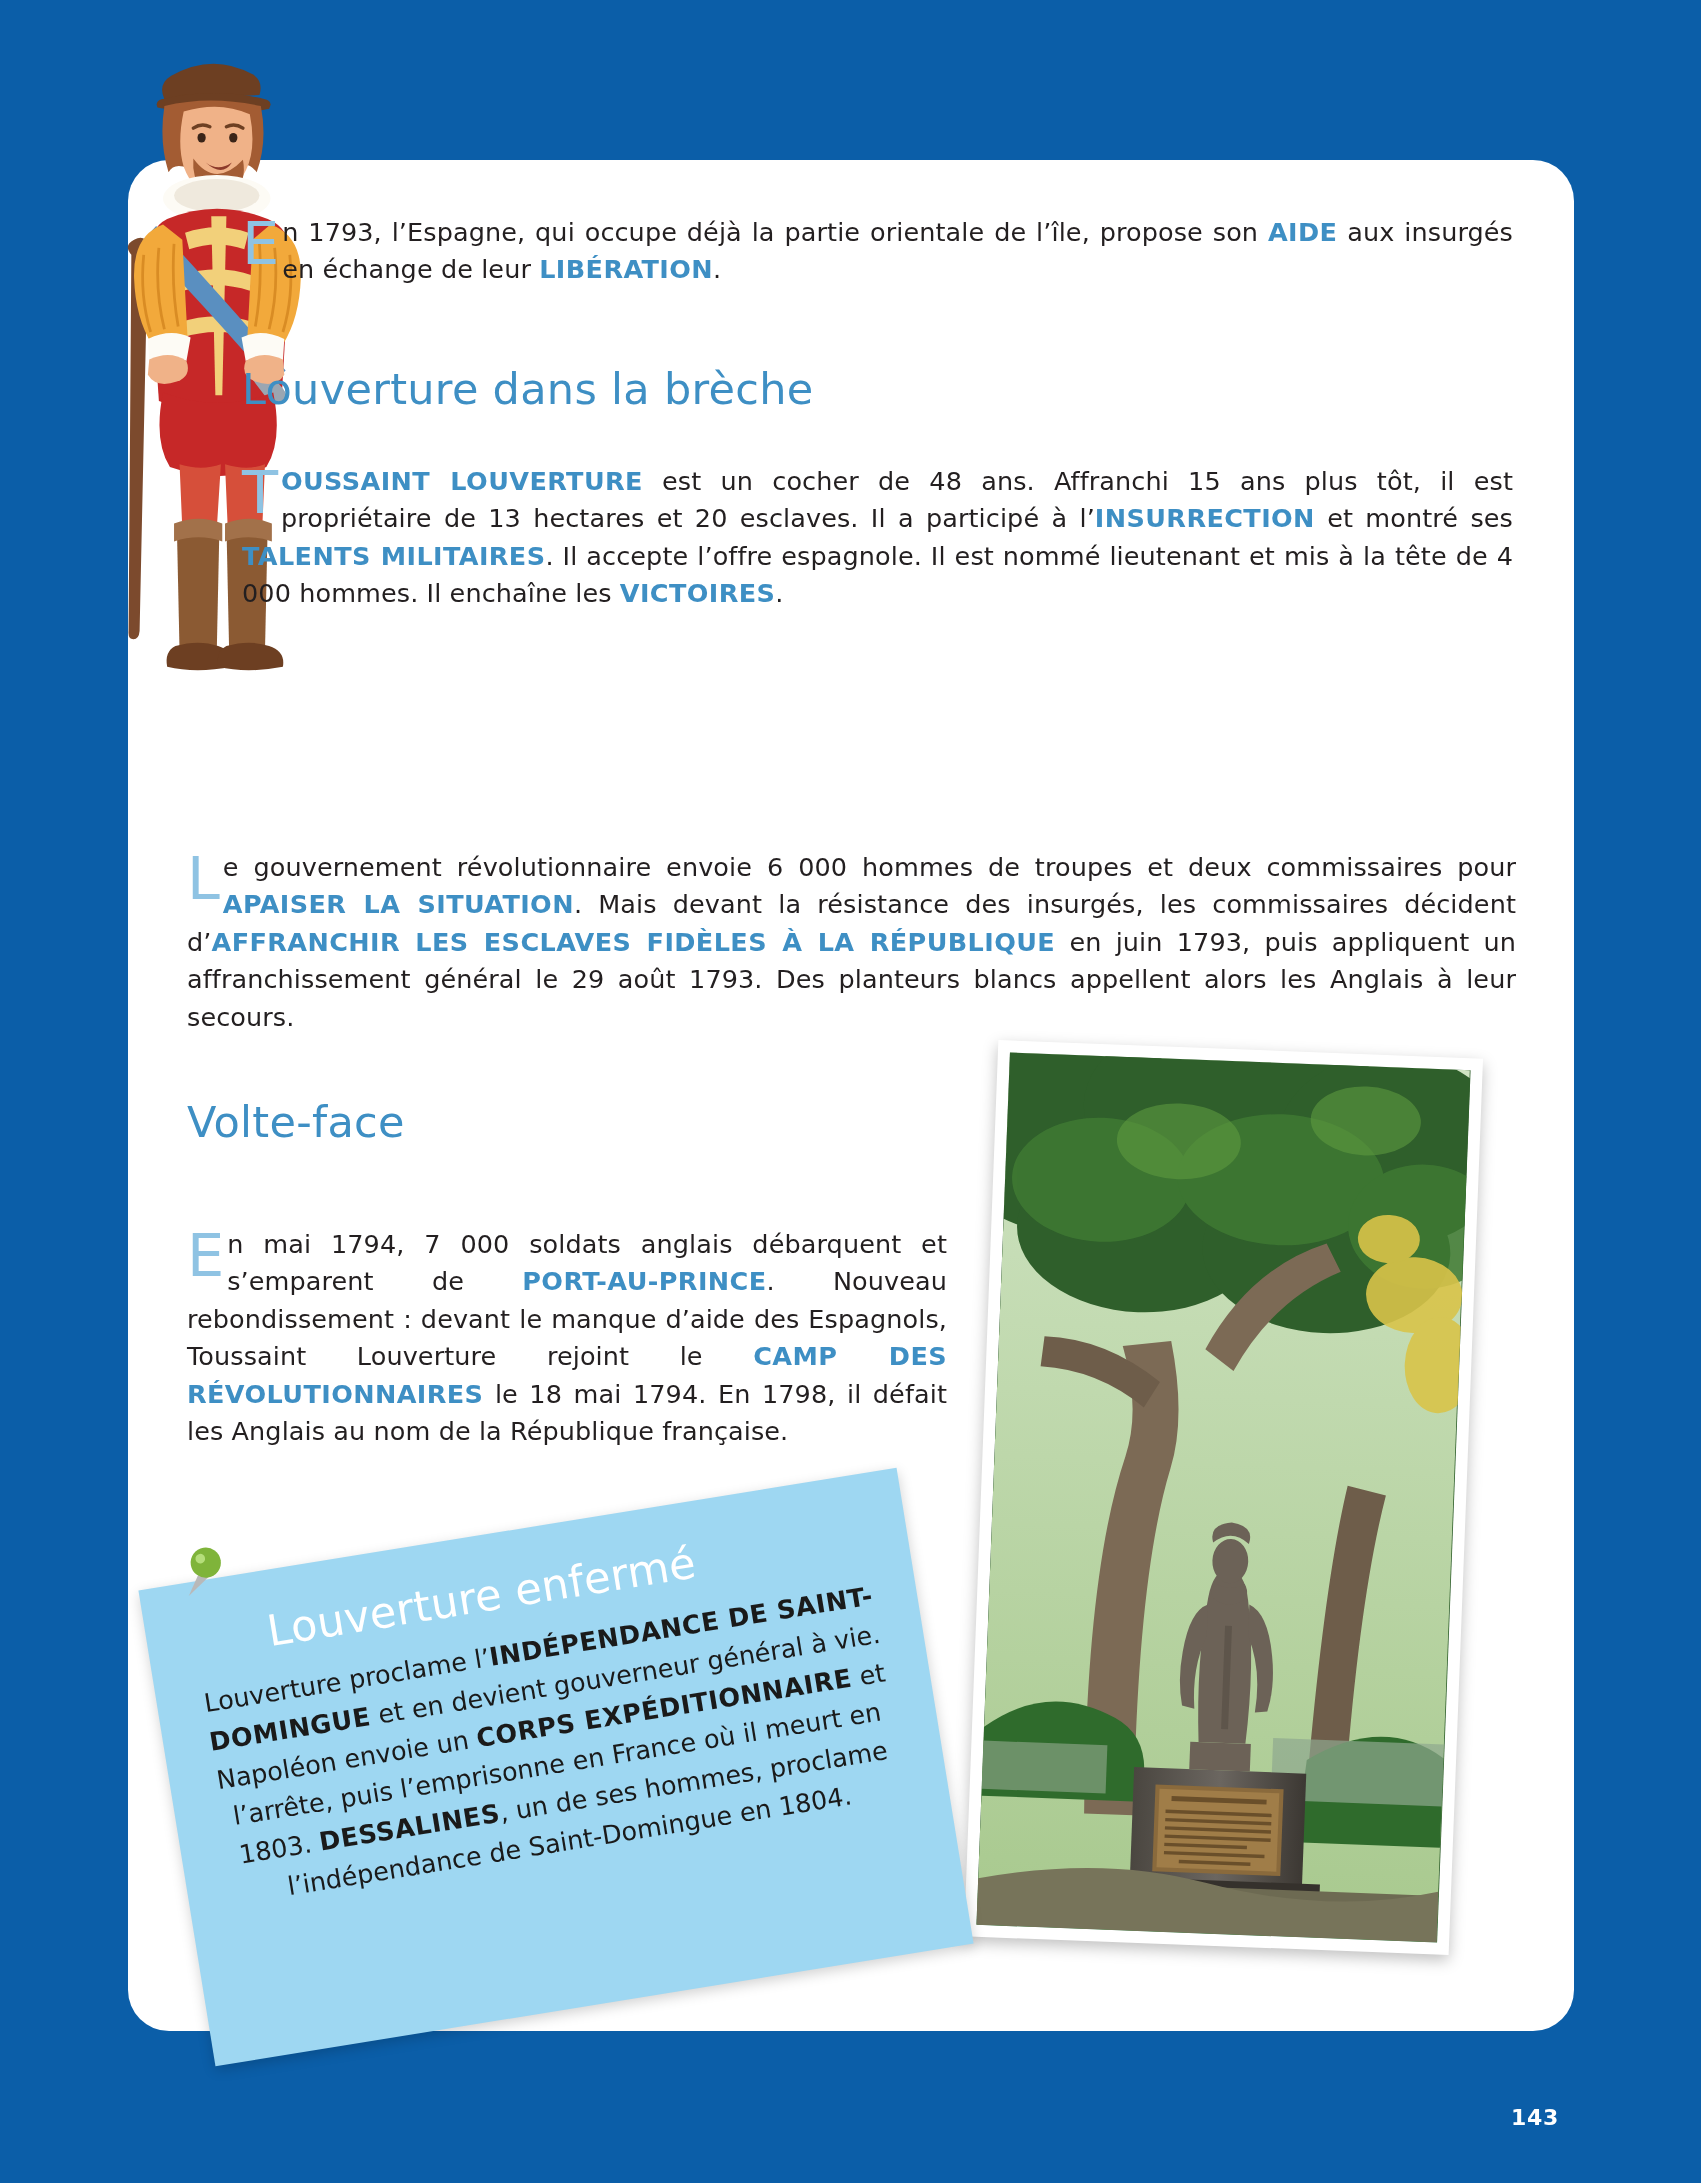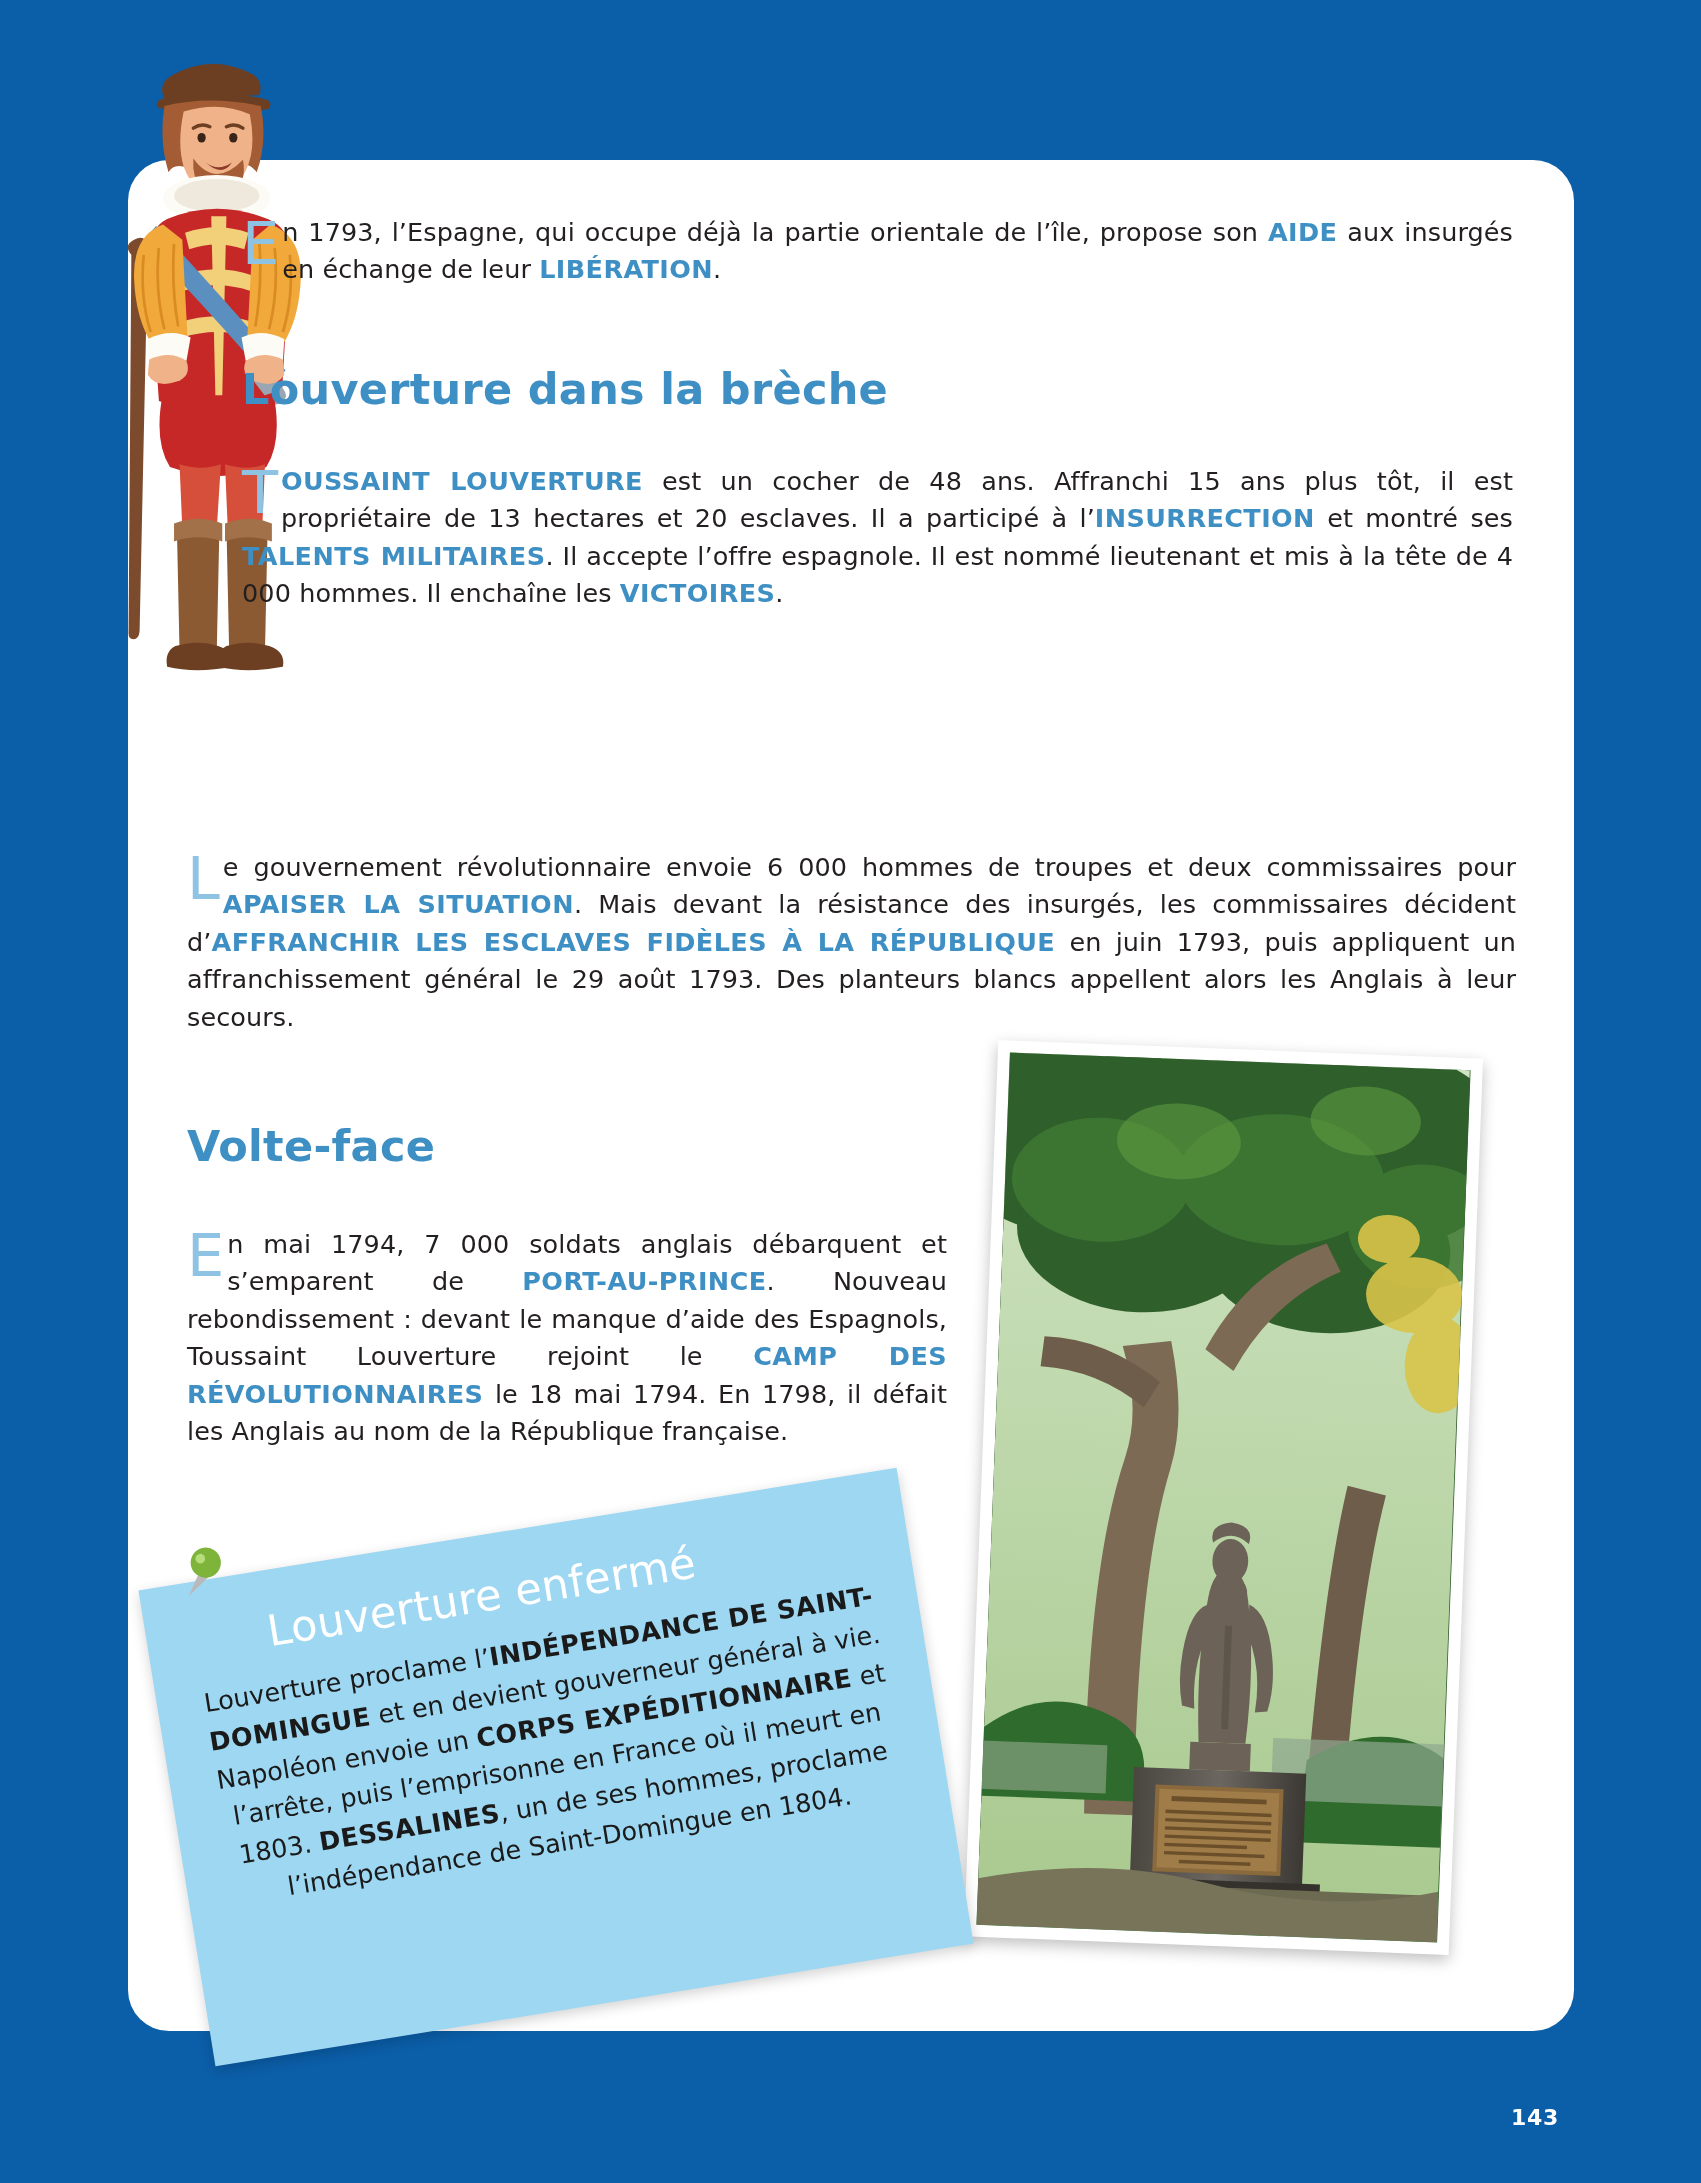--- a/index.html
+++ b/index.html
@@ -57,21 +57,21 @@
     font-size: 59px;
     line-height: 0.8;
     float: left;
     font-weight: normal;
     margin: 5.5px 2.8px 0 0;
   }
 
   h2.heading {
     color: #3e8fc4;
     font-size: 43px;
-    font-weight: bold;
+    font-weight: normal;
     letter-spacing: 0.3px;
   }
 
   
   .p1 {
     position: absolute;
     left: 242px;
     top: 214px;
     width: 1271px;
   }
@@ -95,21 +95,21 @@
   }
   .p3 {
     position: absolute;
     left: 187px;
     top: 849px;
     width: 1329px;
   }
   .h3 {
     position: absolute;
     left: 187px;
-    top: 1121px;
+    top: 1097px;
     width: 689px;
   }
   .p4 {
     position: absolute;
     left: 187px;
     top: 1226px;
     width: 760px;
   }
 
   

